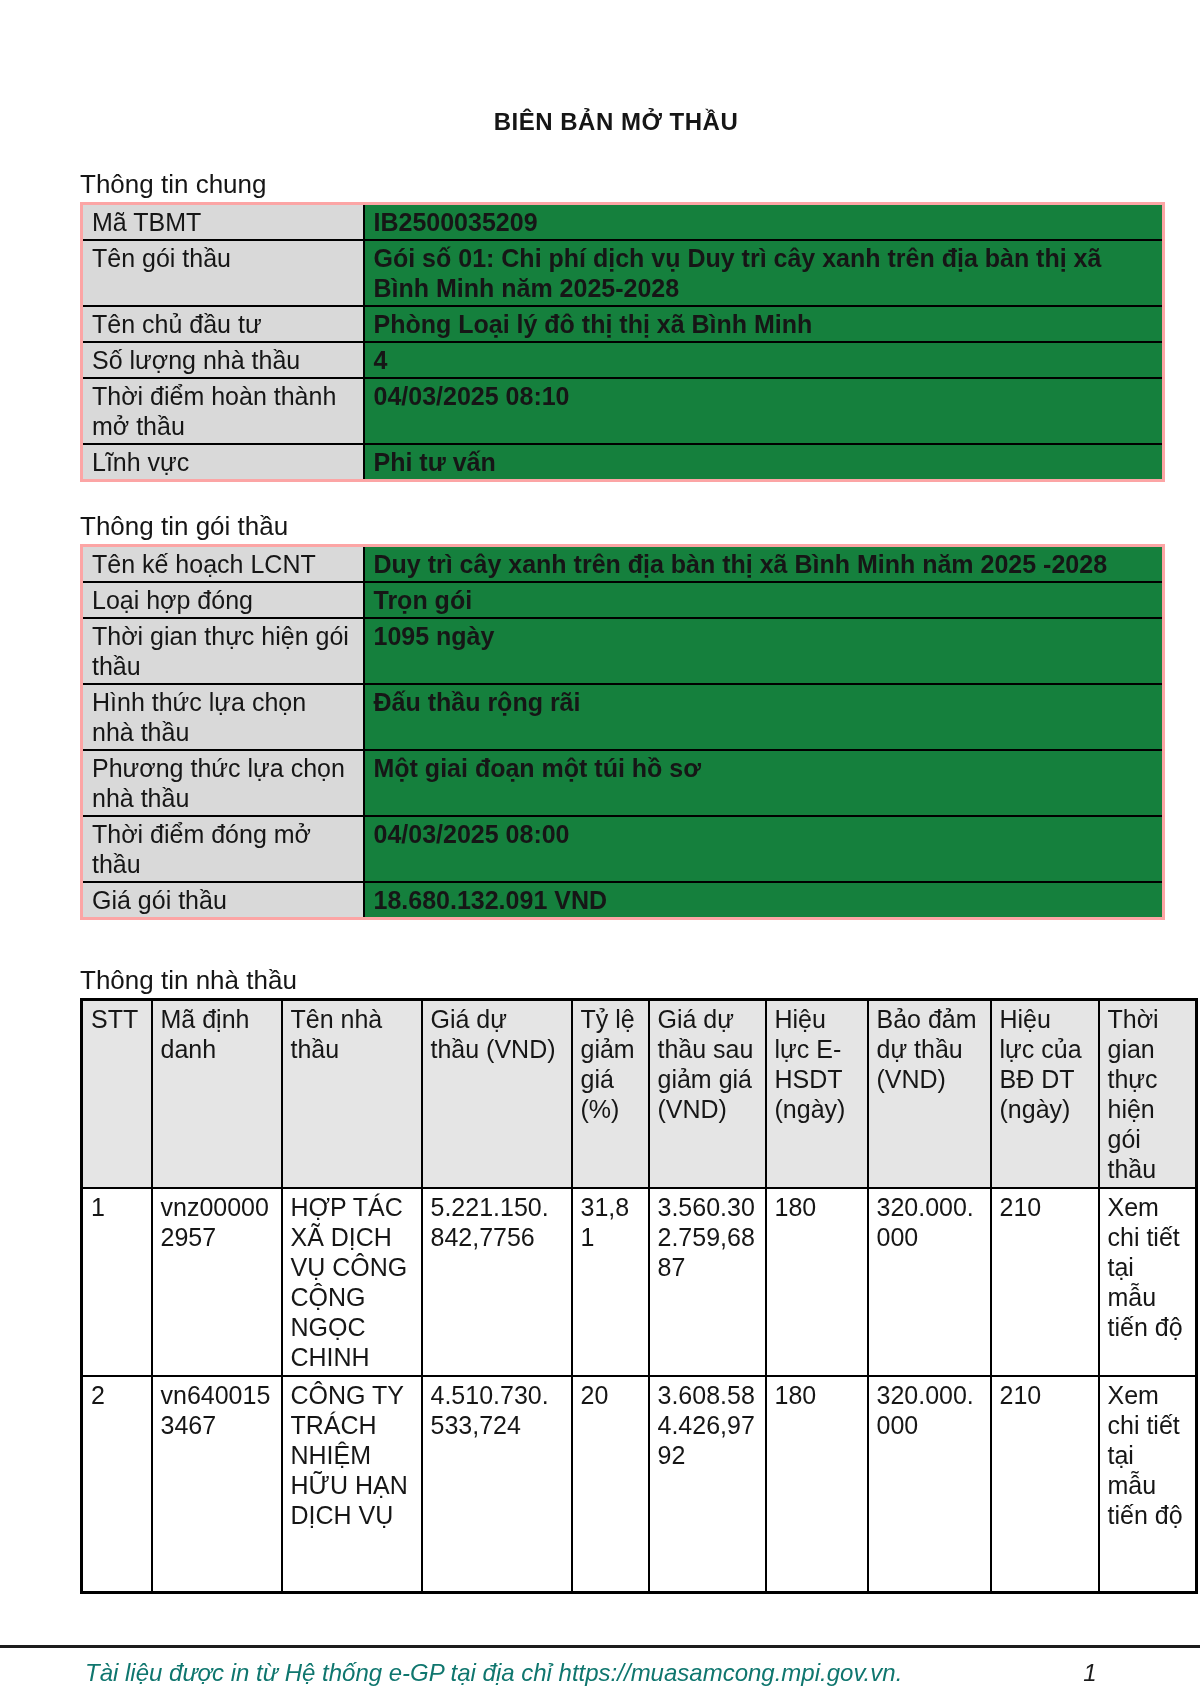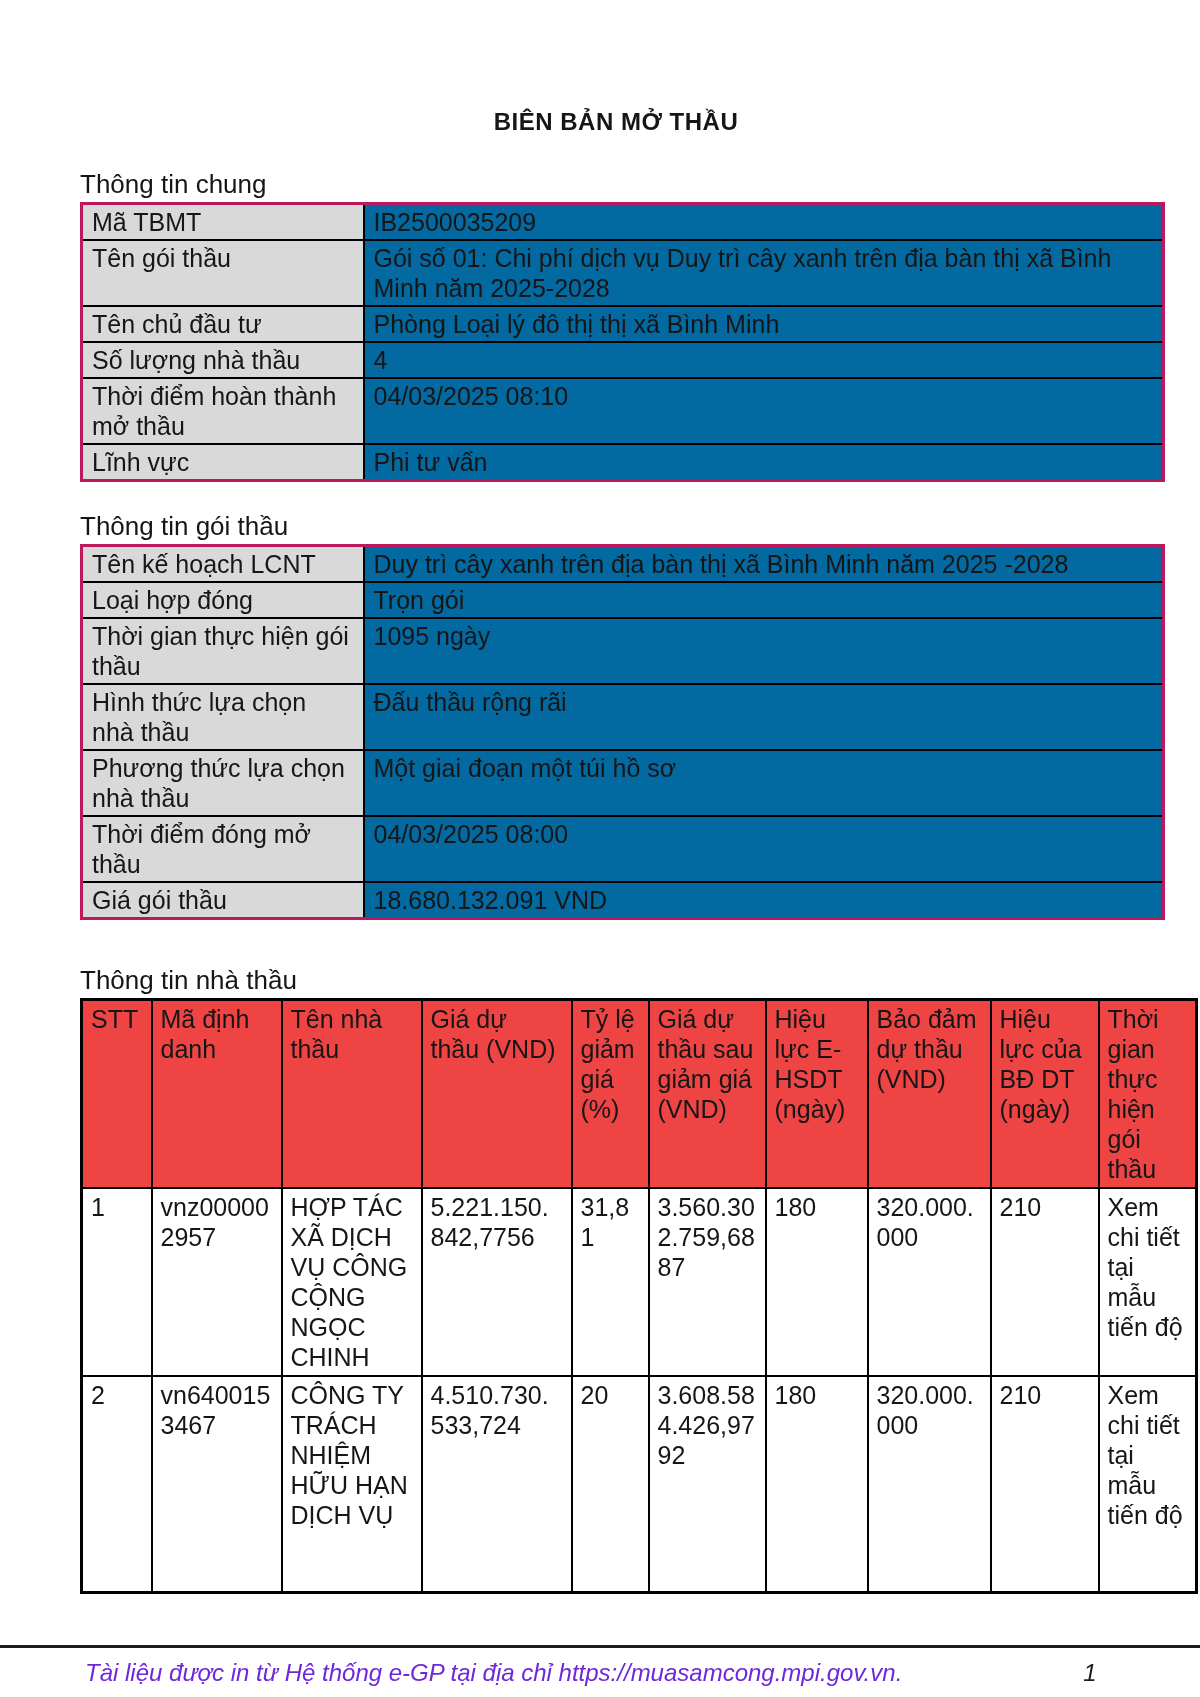--- a/index.html
+++ b/index.html
@@ -13,46 +13,46 @@
     padding-top:104px; text-align:center;
     font-size:24px; line-height:36px; font-weight:bold; letter-spacing:0.5px;margin-left:32px;
   }
   .content { position:absolute; left:80px; top:140px; width:1115px; }
   .section-heading { font-size:26px; line-height:32px; font-weight:normal; }
   .h-general { margin-top:28px; margin-bottom:2px; }
   .h-package { margin-top:28px; margin-bottom:2px; }
   .h-bidders { margin-top:44px; margin-bottom:2px; }
 
   table { border-collapse:collapse; table-layout:fixed; }
-  .info-table { width:1082px; border:3px solid #be185d; }
+  .info-table { width:1082px; border:3px solid #fca5a5; }
   .info-table td {
     border:2px solid #000; vertical-align:top;
     padding:2px 10px 2px 9px;
     overflow:hidden;
   }
   .info-table td.label { background:#d9d9d9; }
-  .info-table td.value { background:#0369a1; }
+  .info-table td.value { background:#15803d;font-weight:bold; }
 
   .bidder-table { width:1115px; border:3px solid #000; margin-top:1px; }
   .bidder-table th, .bidder-table td {
     border:2px solid #000; vertical-align:top; text-align:left;
     font-weight:normal; padding:3px 8px; overflow:hidden;
     overflow-wrap:break-word;
   }
-  .bidder-table th { background:#ef4444; }
+  .bidder-table th { background:#e5e5e5; }
   .bidder-table td { background:#ffffff; }
   .ta-right { text-align:right; }
   .ta-center { text-align:center; }
   .brk { word-break:break-all; }
   tr.bidder-row-last { height:216px; }
 
   .footer-rule { position:absolute; left:0; top:1645px; width:1200px; height:3px; background:#1c1c1c; }
   .footer-note {
     position:absolute; left:85px; top:1658px; width:900px;
-    font-style:italic; font-size:24px; line-height:30px; color:#6d28d9;
+    font-style:italic; font-size:24px; line-height:30px; color:#0f766e;
   }
   .footer-page {
     position:absolute; left:1060px; top:1658px; width:60px; text-align:center;
     font-style:italic; font-size:24px; line-height:30px; color:#1c1c1c;
   }
 </style>
 </head>
 <body>
 
 <div class="doc-title">BIÊN BẢN MỞ THẦU</div>

